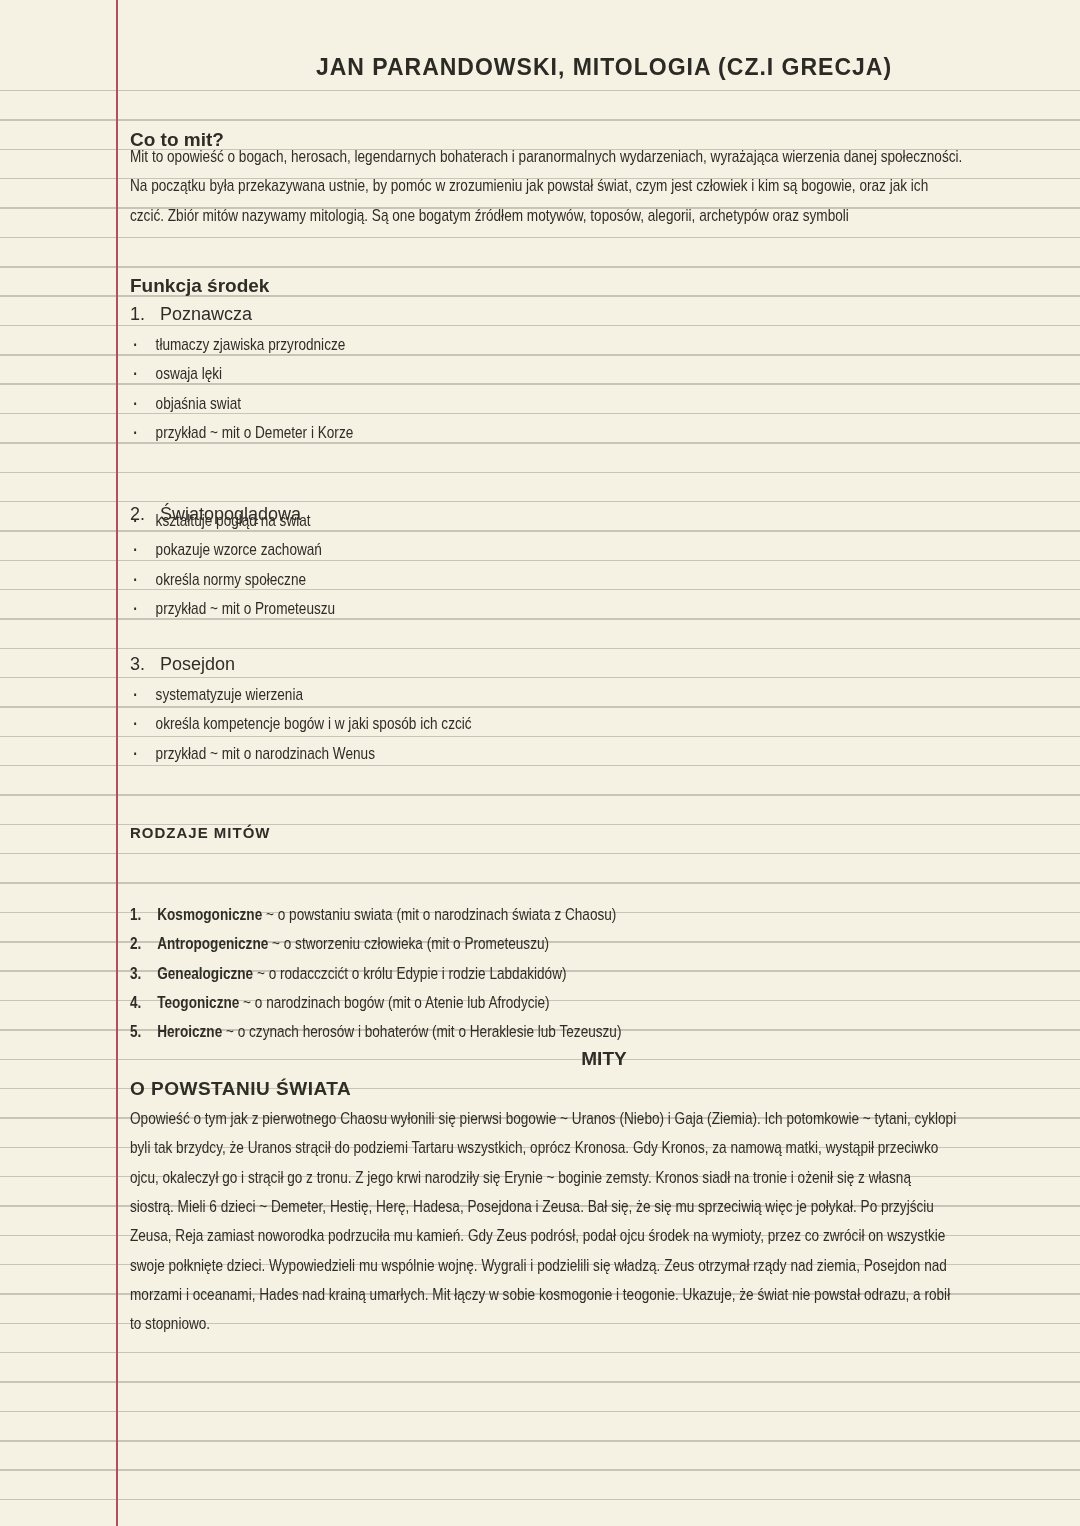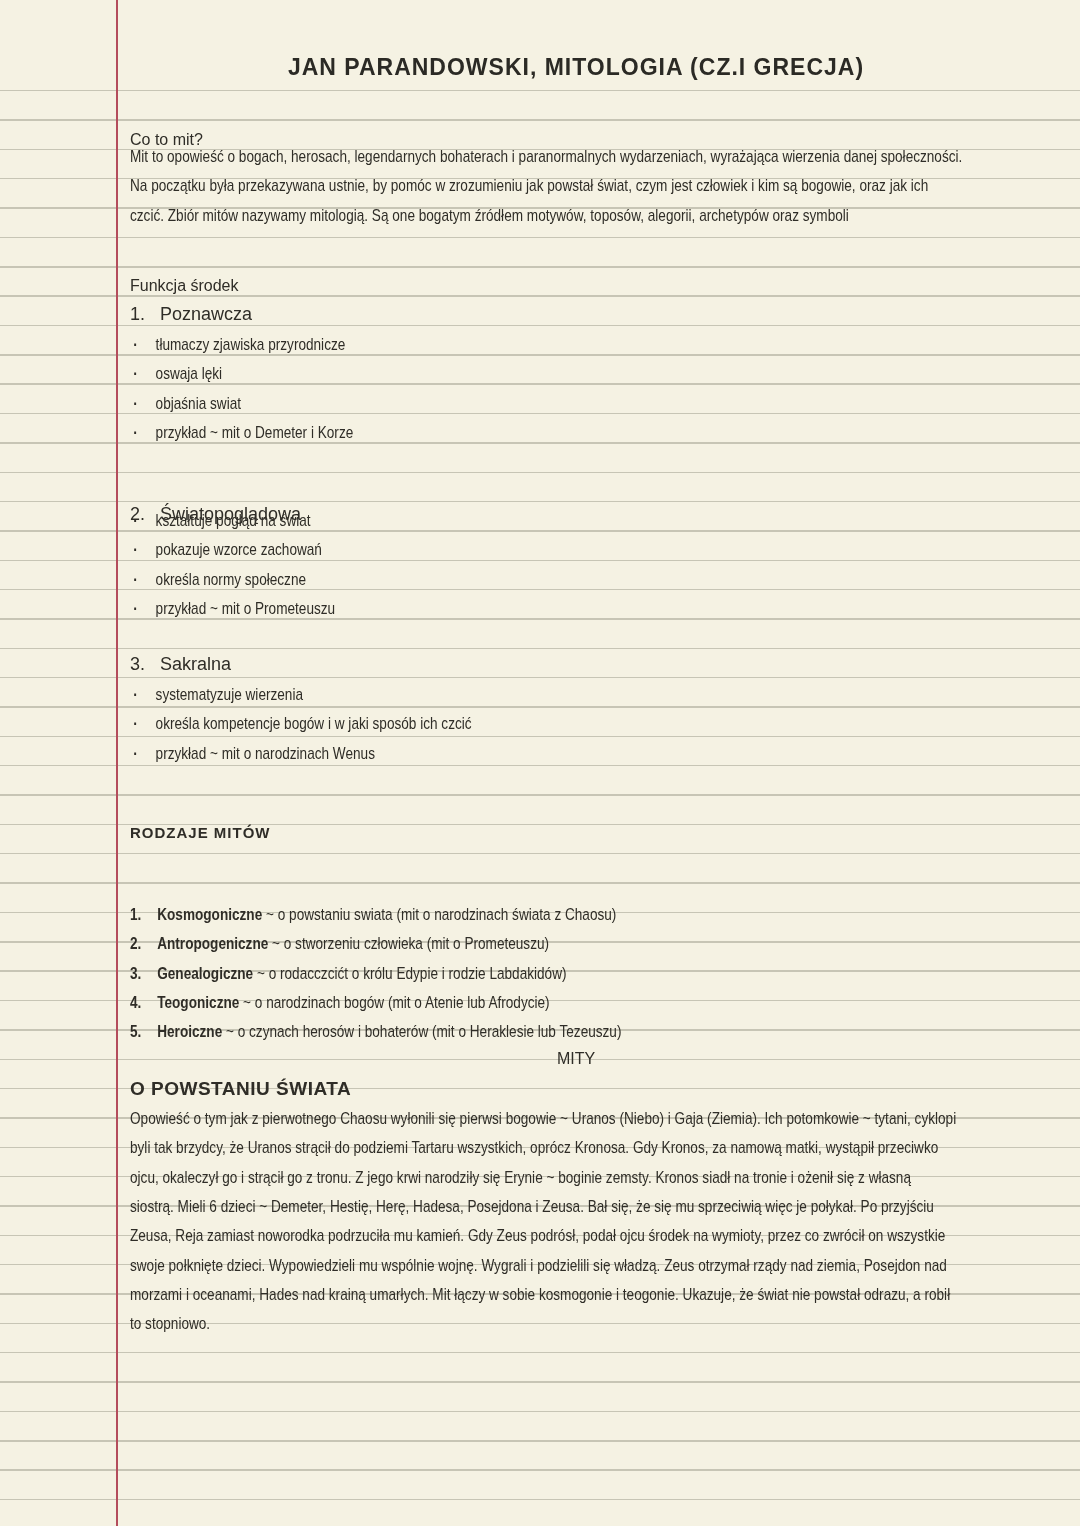--- a/index.html
+++ b/index.html
@@ -21,27 +21,27 @@
       rgba(0,0,0,0) 1.4px, rgba(0,0,0,0) 29.35px);
     pointer-events:none;
   }
   
   .margin-line{
     position:absolute;top:0;bottom:0;left:116px;width:2px;
     background:#b44d5c;
   }
 
   .blk{position:absolute;left:130px;width:905px;line-height:29.35px;}
-  .center{left:117px;width:918px;text-align:center;}
+  .center{left:117px;width:918px;text-align:center;padding-left:28px;}
 
   .title{
     font-size:23px;font-weight:bold;letter-spacing:1px;
     color:#2b2a25;line-height:34px;
   }
-  .h1{font-size:16px;font-weight:normal;}
+  .h1{font-size:19px;font-weight:bold;}
   .h1caps{font-size:15px;font-weight:bold;letter-spacing:1px;}
   .gheading{font-size:18px;font-weight:normal;white-space:nowrap;}
   .gnum{display:inline-block;width:30px;}
 
   .pline,.brow,.rrow{
     font-size:17px;white-space:nowrap;
     transform:scaleX(0.8);transform-origin:0 50%;
     height:29.35px;
   }
   .brow{display:flex;}
@@ -110,21 +110,21 @@
         <span class="dot"></span>
         <span>określa normy społeczne</span>
       </div>
       <div class="brow">
         <span class="dot"></span>
         <span>przykład ~ mit o Prometeuszu</span>
       </div>
     </div>
 
   <div class="blk gheading" style="top:650px">
-    <span class="gnum">3.</span><span>Sakralna</span>
+    <span class="gnum">3.</span><span>Posejdon</span>
   </div>
   <div class="blk" style="top:680px">
 
   <div class="brow">
         <span class="dot"></span>
         <span>systematyzuje wierzenia</span>
       </div>
       <div class="brow">
         <span class="dot"></span>
         <span>określa kompetencje bogów i w jaki sposób ich czcić</span>

